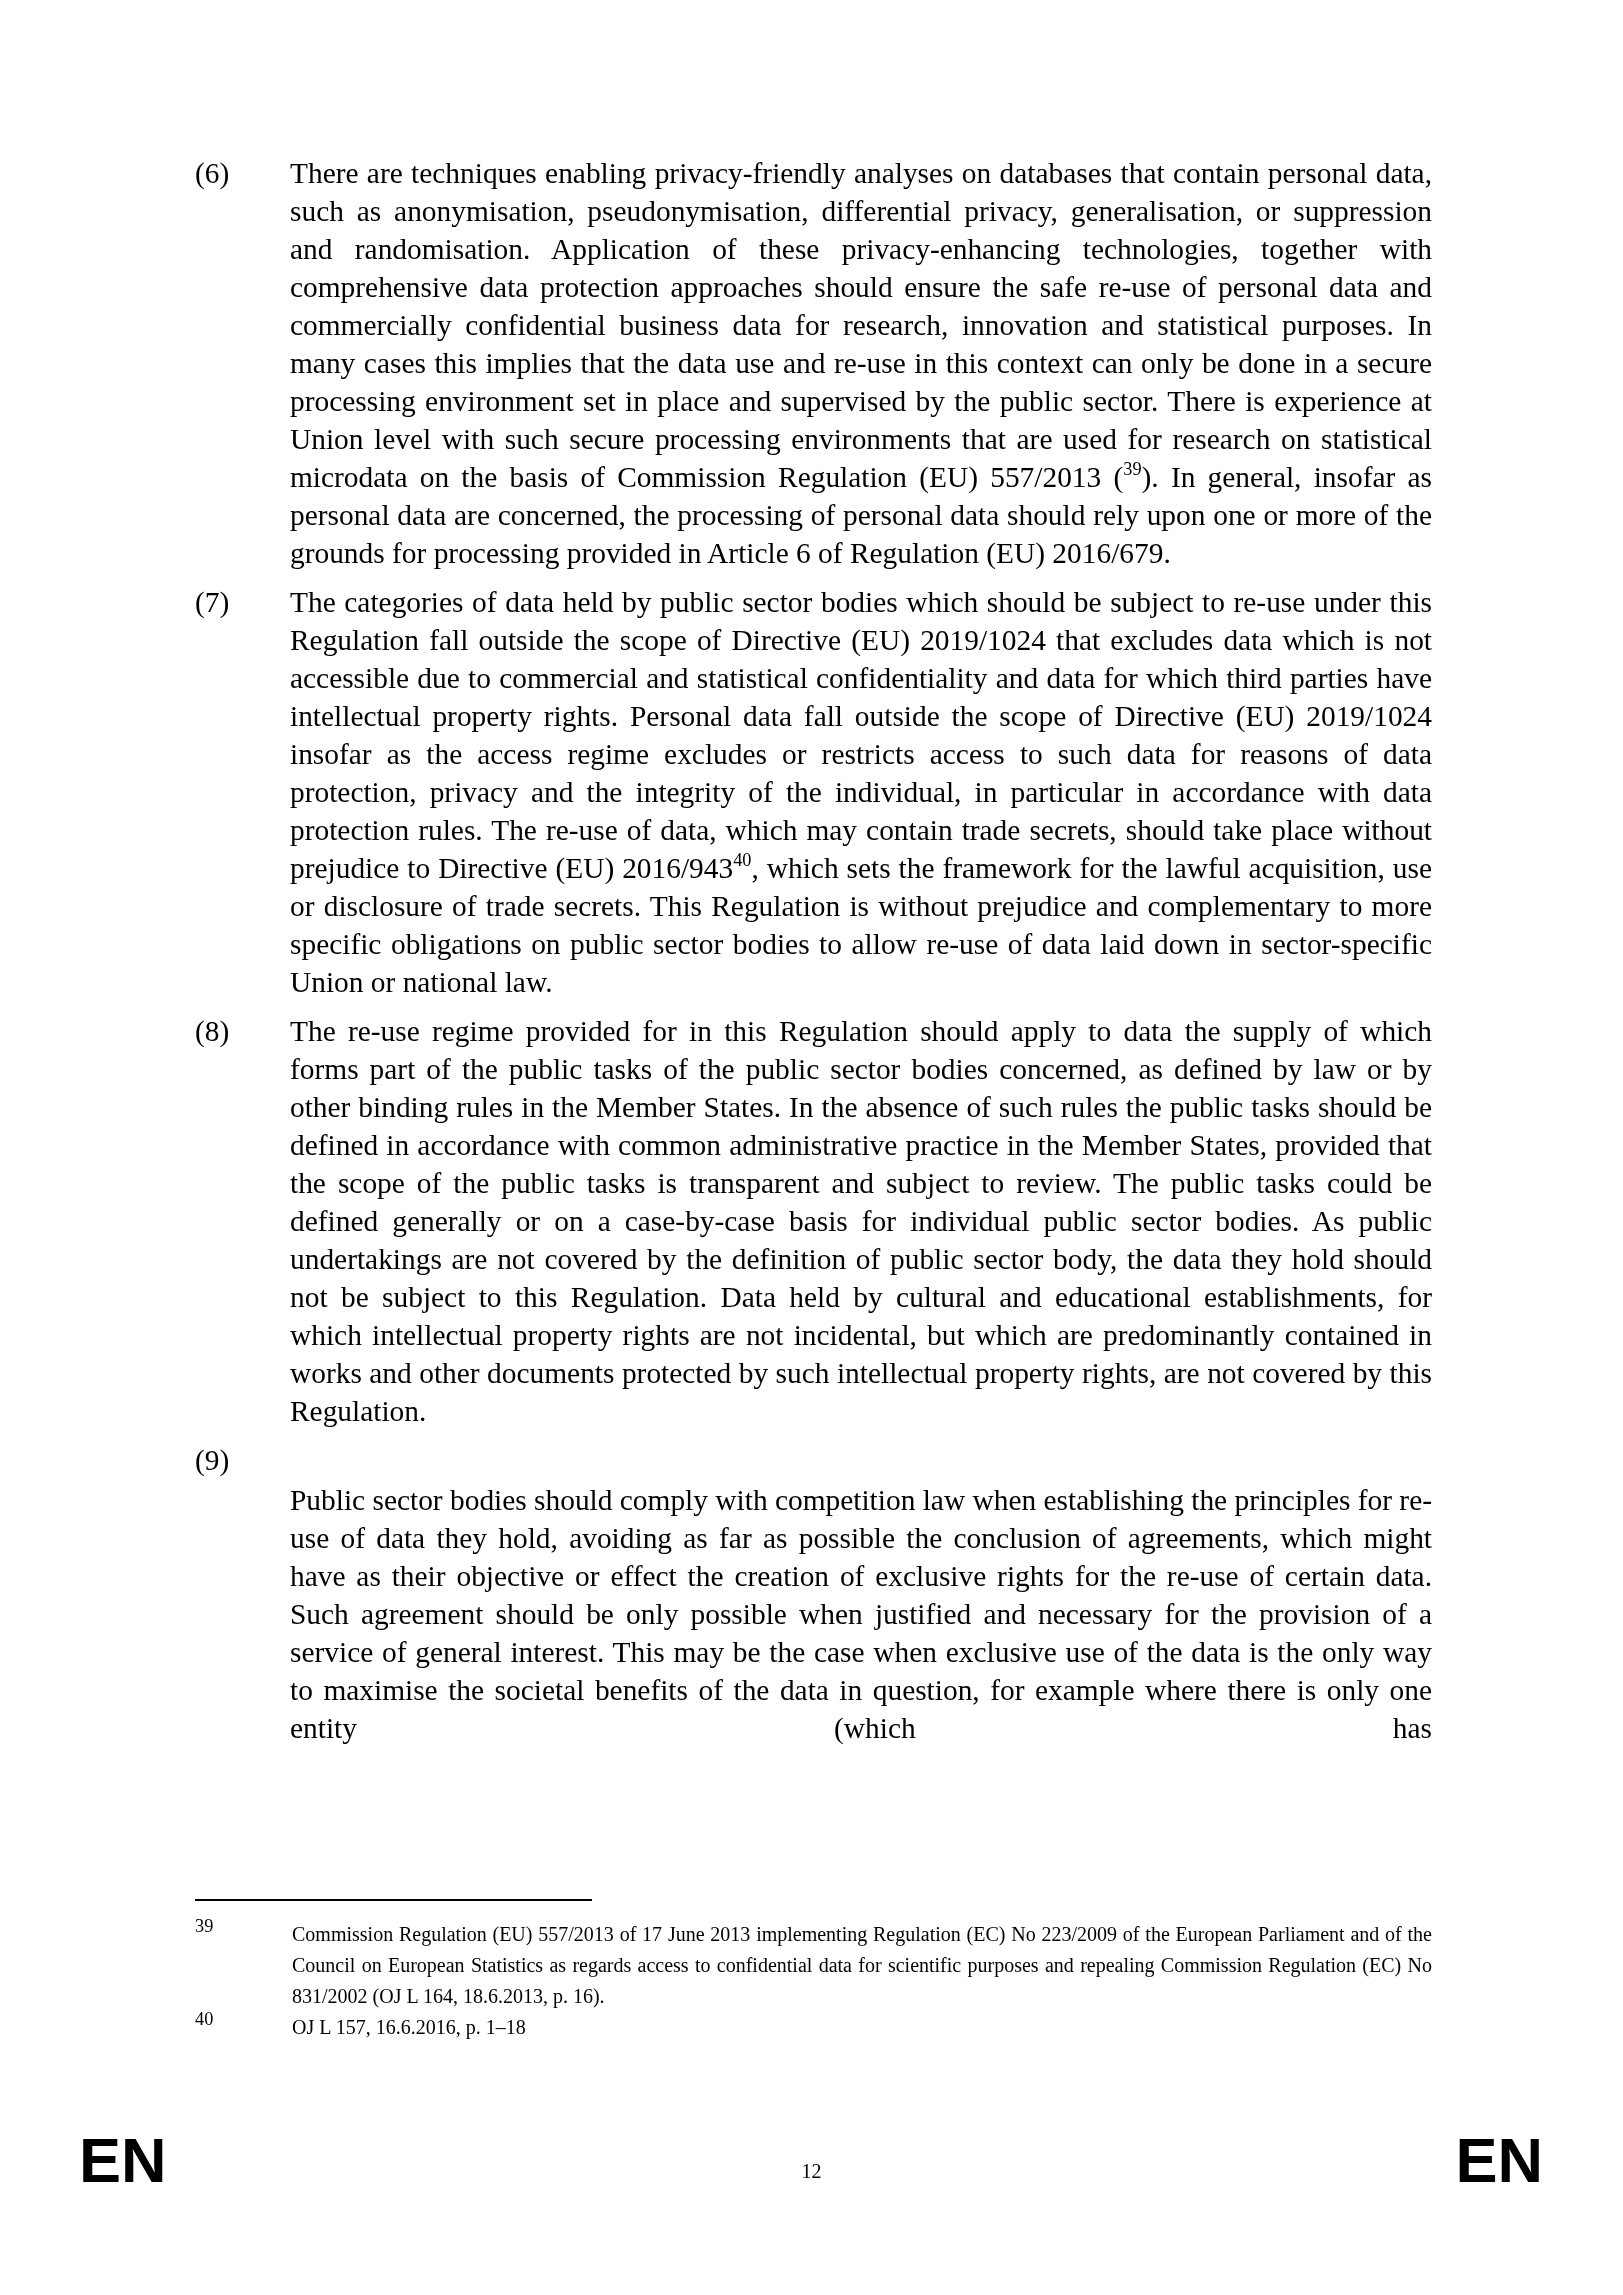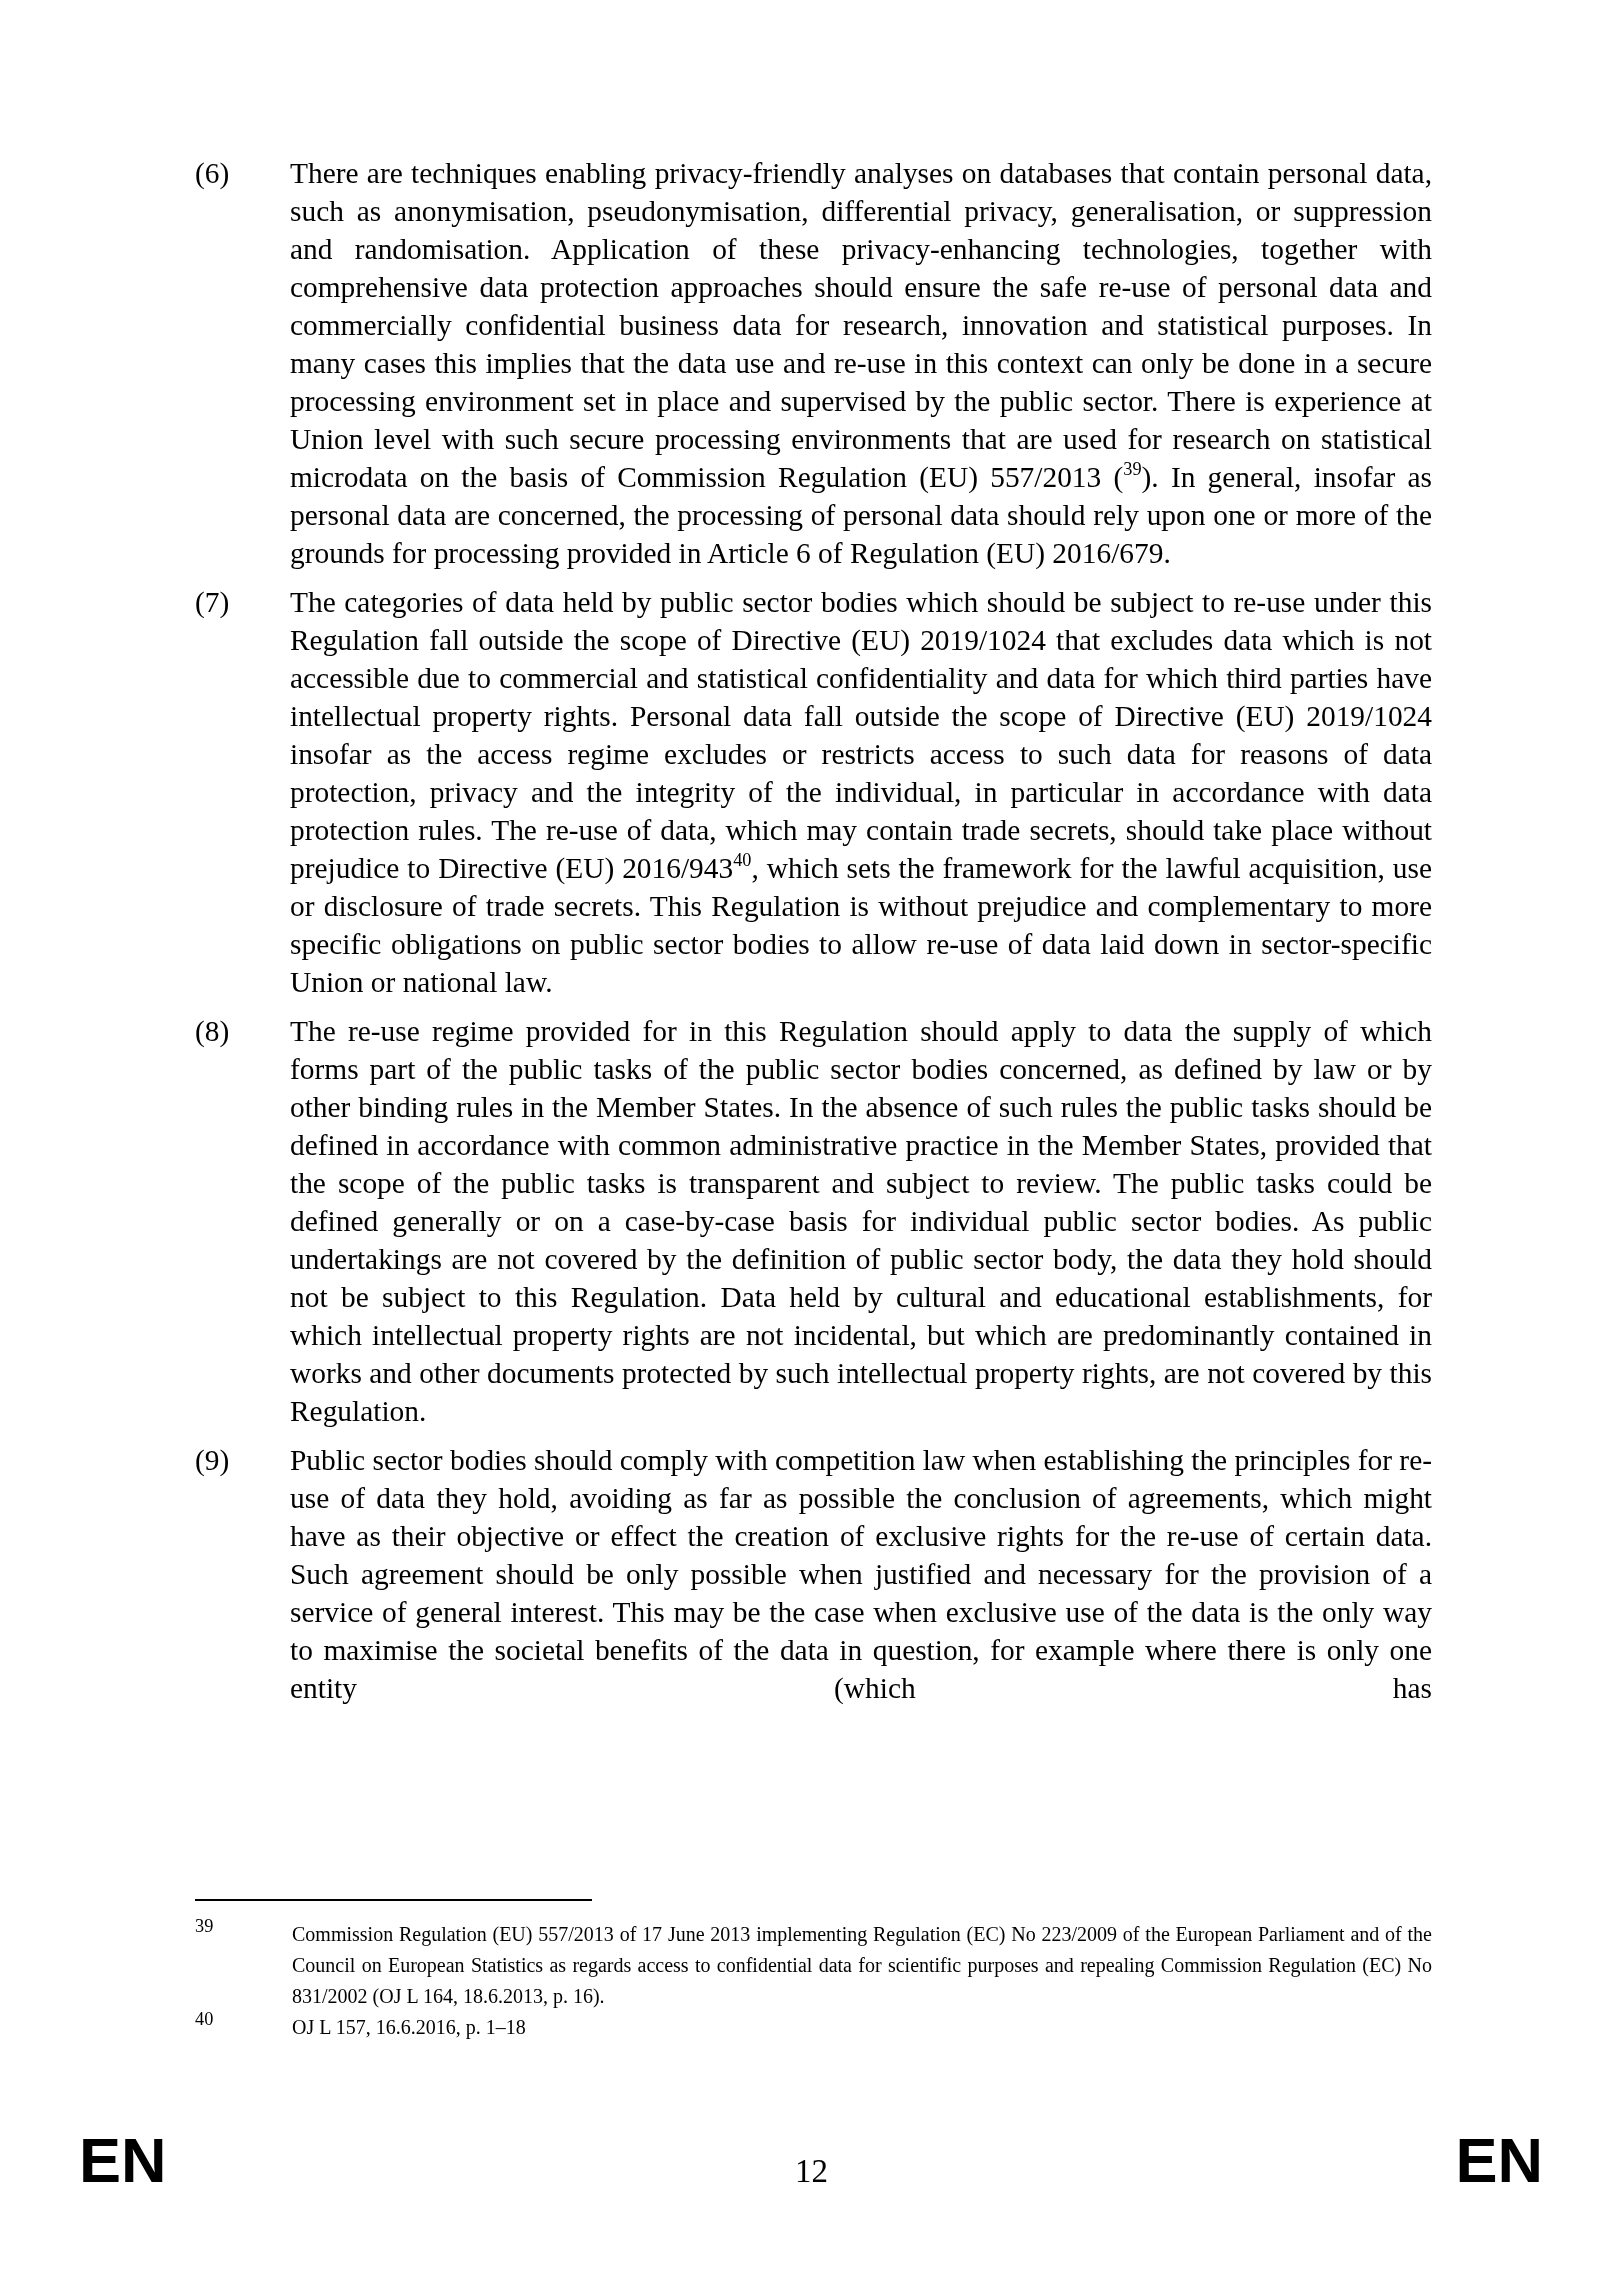--- a/index.html
+++ b/index.html
@@ -25,21 +25,21 @@
   .para + .para{margin-top:11px;}
   .para-num{
     font-size:29.4px;
     line-height:38px;
   }
   .para-text{
     font-size:29.4px;
     line-height:38px;
     text-align:justify;
   }
-  .para-text.justify-last{text-align-last:justify;}
+  .para-text.justify-last{text-align-last:justify;margin-top:40px;}
   sup.fnref{
     font-size:18.3px;
     line-height:0;
     vertical-align:baseline;
     position:relative;
     top:-12.4px;
   }
   .fn-rule{
     position:absolute;
     left:195px;
@@ -78,21 +78,21 @@
     line-height:63px;
   }
   .footer-en.left{left:79px;}
   .footer-en.right{right:80px;}
   .page-number{
     position:absolute;
     top:2157px;
     left:0;
     width:100%;
     text-align:center;
-    font-size:33px;
+    font-size:20px;
     line-height:29.4px;
   }
 </style>
 </head>
 <body>
 
 <div class="page">
 
   <div class="content">
       <div class="para">

